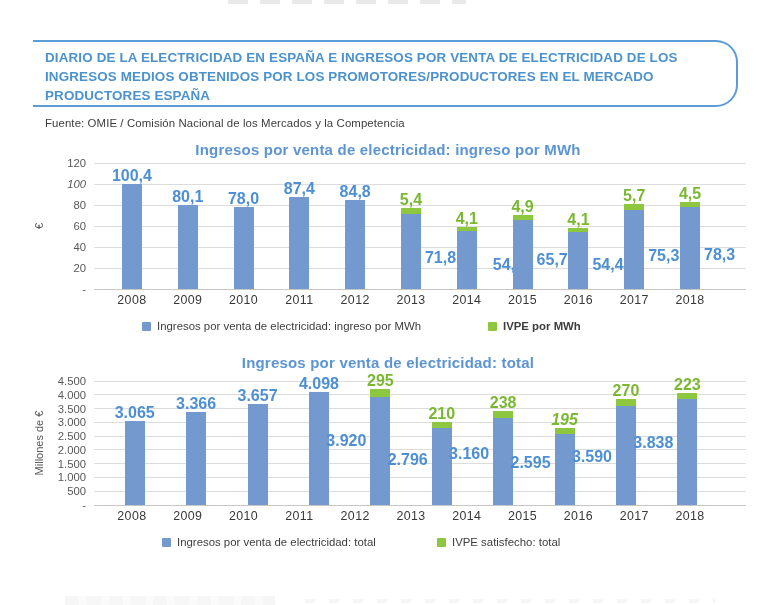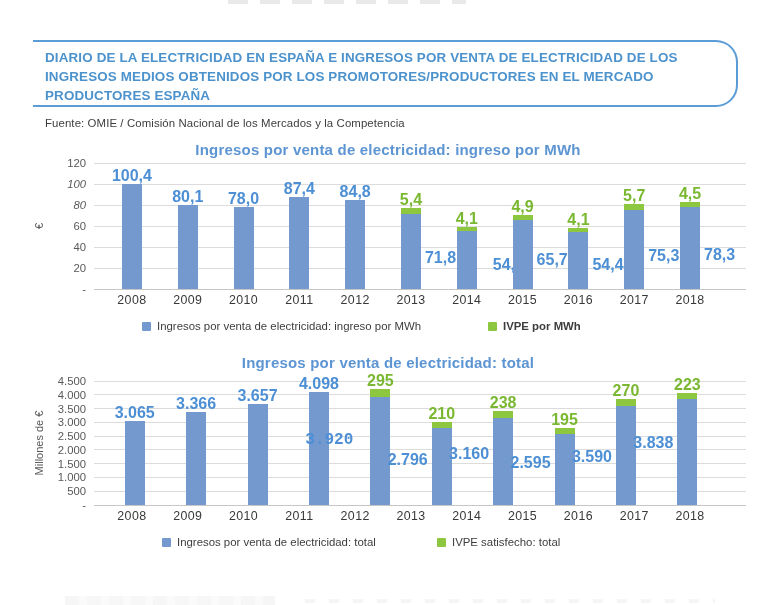--- a/index.html
+++ b/index.html
@@ -72,21 +72,21 @@
 
 <section class="chart c1">
   <div class="chart-title">Ingresos por venta de electricidad: ingreso por MWh</div>
   <div class="chart-body">
     <div class="ylab">
         <span>€</span>
       </div>
     <div class="yticks">
         <div class="ytick" style="bottom: 120px;">120</div>
         <div class="ytick" style="bottom: 99px; font-style: italic;">100</div>
-        <div class="ytick" style="bottom: 78px; font-style: italic;">80</div>
+        <div class="ytick" style="bottom: 78px;">80</div>
         <div class="ytick" style="bottom: 57px;">60</div>
         <div class="ytick" style="bottom: 36px;">40</div>
         <div class="ytick" style="bottom: 15px;">20</div>
         <div class="ytick" style="bottom: -6px;">-</div>
       </div>
     <div class="chart-right">
       <div class="plot">
           <div class="grid" style="bottom: 125.5px;"></div>
           <div class="grid" style="bottom: 104.5px;"></div>
           <div class="grid" style="bottom: 83.5px;"></div>
@@ -255,21 +255,21 @@
               <div class="stack">
                 <div class="seg" style="height: 112.923px; background: rgb(116, 153, 207);"></div>
                 <div class="lbl lbl-top" style="color: rgb(77, 143, 212);">4.098</div>
               </div>
             </div>
             <div class="slot">
               <div class="stack">
                 <div class="seg" style="height: 8.12889px; background: rgb(141, 198, 63);"></div>
                 <div class="seg" style="height: 108.018px; background: rgb(116, 153, 207);"></div>
                 <div class="lbl lbl-top" style="color: rgb(122, 184, 50);">295</div>
-                <div class="lbl lbl-side" style="color: rgb(77, 143, 212); bottom: 57.8107px; right: 100%; margin-right: 17px; font-family: Liberation Mono, monospace;">3.920</div>
+                <div class="lbl lbl-side" style="color: rgb(77, 143, 212); bottom: 57.8107px; right: 100%; margin-right: 4px;">3.920</div>
               </div>
             </div>
             <div class="slot">
               <div class="stack">
                 <div class="seg" style="height: 5.78667px; background: rgb(141, 198, 63);"></div>
                 <div class="seg" style="height: 77.0453px; background: rgb(116, 153, 207);"></div>
                 <div class="lbl lbl-top" style="color: rgb(122, 184, 50);">210</div>
                 <div class="lbl lbl-side" style="color: rgb(77, 143, 212); bottom: 39.2272px; right: 100%; margin-right: 4px;">2.796</div>
               </div>
             </div>
@@ -278,21 +278,21 @@
                 <div class="seg" style="height: 6.55822px; background: rgb(141, 198, 63);"></div>
                 <div class="seg" style="height: 87.0756px; background: rgb(116, 153, 207);"></div>
                 <div class="lbl lbl-top" style="color: rgb(122, 184, 50);">238</div>
                 <div class="lbl lbl-side" style="color: rgb(77, 143, 212); bottom: 45.2453px; right: 100%; margin-right: 4px;">3.160</div>
               </div>
             </div>
             <div class="slot">
               <div class="stack">
                 <div class="seg" style="height: 5.37333px; background: rgb(141, 198, 63);"></div>
                 <div class="seg" style="height: 71.5067px; background: rgb(116, 153, 207);"></div>
-                <div class="lbl lbl-top" style="color: rgb(122, 184, 50);">195</div>
+                <div class="lbl lbl-top" style="color: rgb(122, 184, 50); font-style: italic;">195</div>
                 <div class="lbl lbl-side" style="color: rgb(77, 143, 212); bottom: 35.904px; right: 100%; margin-right: 4px;">2.595</div>
               </div>
             </div>
             <div class="slot">
               <div class="stack">
                 <div class="seg" style="height: 7.44px; background: rgb(141, 198, 63);"></div>
                 <div class="seg" style="height: 98.9244px; background: rgb(116, 153, 207);"></div>
                 <div class="lbl lbl-top" style="color: rgb(122, 184, 50);">270</div>
                 <div class="lbl lbl-side" style="color: rgb(77, 143, 212); bottom: 42px; right: 100%; margin-right: 4px;">3.590</div>
               </div>

